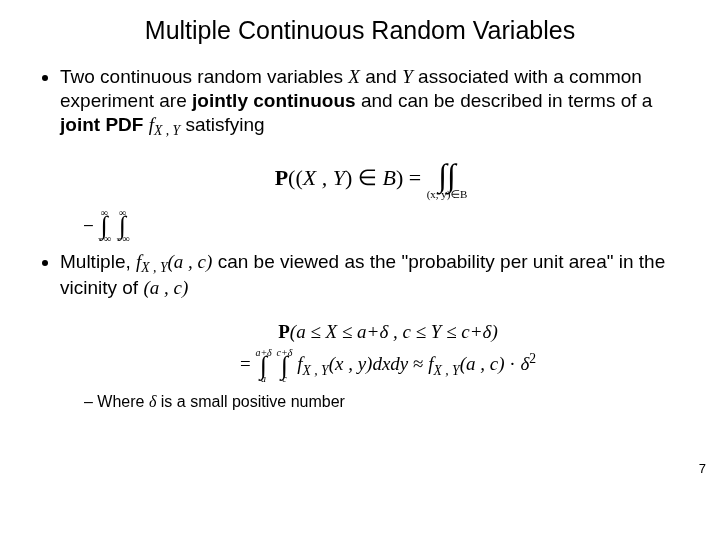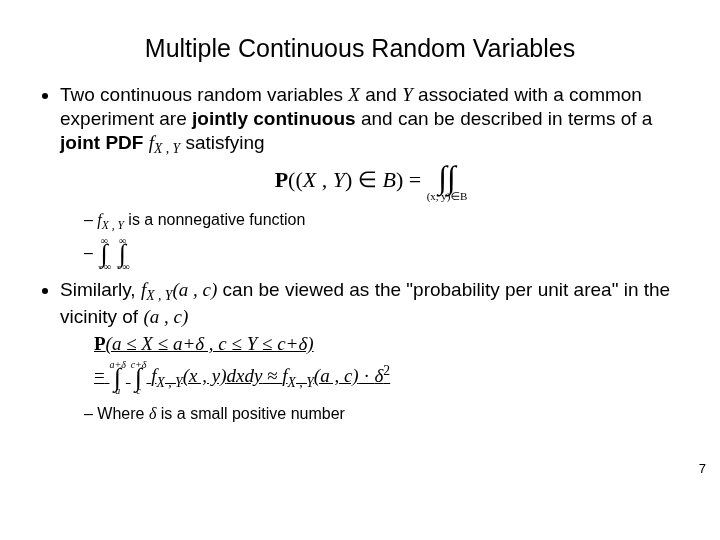--- a/index.html
+++ b/index.html
@@ -9,21 +9,21 @@
     height: 540px;
     background: #ffffff;
     font-family: Arial, Helvetica, sans-serif;
     color: #000000;
     overflow: hidden;
   }
   .slide {
     box-sizing: border-box;
     width: 720px;
     height: 484px;
-    padding: 34px 38px 12px 38px;
+    padding: 16px 38px 12px 38px;
     position: relative;
   }
   .title {
     text-align: center;
     font-size: 25px;
     margin: 0 0 20px 0;
     font-weight: normal;
   }
   ul.top {
     list-style: disc;
@@ -45,21 +45,21 @@
     margin: 4px 0;
   }
   ul.sub > li::before {
     content: "–  ";
   }
   b { font-weight: bold; }
 
   
   .math-center {
     text-align: center;
-    margin: 4px 0 8px 0;
+    margin: 20px 0 8px 0;
   }
   .math-inline {
     font-family: "Times New Roman", Times, serif;
     white-space: nowrap;
   }
   .math-inline .it { font-style: italic; }
   .math-inline .sub { font-size: 0.72em; vertical-align: -0.32em; font-style: italic; }
   .math-inline .sup { font-size: 0.72em; vertical-align: 0.55em; }
 
   
@@ -111,42 +111,38 @@
           <b>P</b><span>((</span><span class="it">X , Y</span><span>)</span><span> ∈ </span><span class="it">B</span><span>)</span><span> = </span>
         </span>
         <span class="dint-wrap">
           <div class="dint-top">∫∫</div>
           <div class="dint-bot"><span class="it">(x, y)∈B</span></div>
         </span>
       </div>
 
       <ul class="sub">
         <li>
-          <span class="math-inline"><span class="it">f</span><span class="sub">X , Y</span></span>
-          <span> is a nonnegative function</span>
-        </li>
-        <li>
           <span class="intlim">
             <span class="lim-top">∞</span>
             <span class="int-sym">∫</span>
             <span class="lim-bot">−∞</span>
           </span>
           <span class="intlim">
             <span class="lim-top">∞</span>
             <span class="int-sym">∫</span>
             <span class="lim-bot">−∞</span>
           </span>
         </li>
       </ul>
     </li>
 
     <li>
-      <span>Similarly, </span><span class="math-inline"><span class="it">f</span><span class="sub">X , Y</span><span class="it">(a , c)</span></span><span> can be viewed as the "probability per unit area" in the vicinity of </span><span class="math-inline"><span class="it">(a , c)</span></span>
+      <span>Multiple, </span><span class="math-inline"><span class="it">f</span><span class="sub">X , Y</span><span class="it">(a , c)</span></span><span> can be viewed as the "probability per unit area" in the vicinity of </span><span class="math-inline"><span class="it">(a , c)</span></span>
 
-      <div class="math-center" style="text-align:left; padding-left:34px;text-decoration:underline;">
+      <div class="math-center" style="text-align:center; padding-left:34px;">
         <div class="math-inline" style="font-size:19px; margin-bottom:4px;">
           <b>P</b><span class="it">(a ≤ X ≤ a+δ ,  c ≤ Y ≤ c+δ)</span>
         </div>
         <div class="math-inline" style="font-size:19px;">
           <span>=</span>
           <span class="intlim">
             <span class="lim-top">a+δ</span>
             <span class="int-sym">∫</span>
             <span class="lim-bot">a</span>
           </span>

